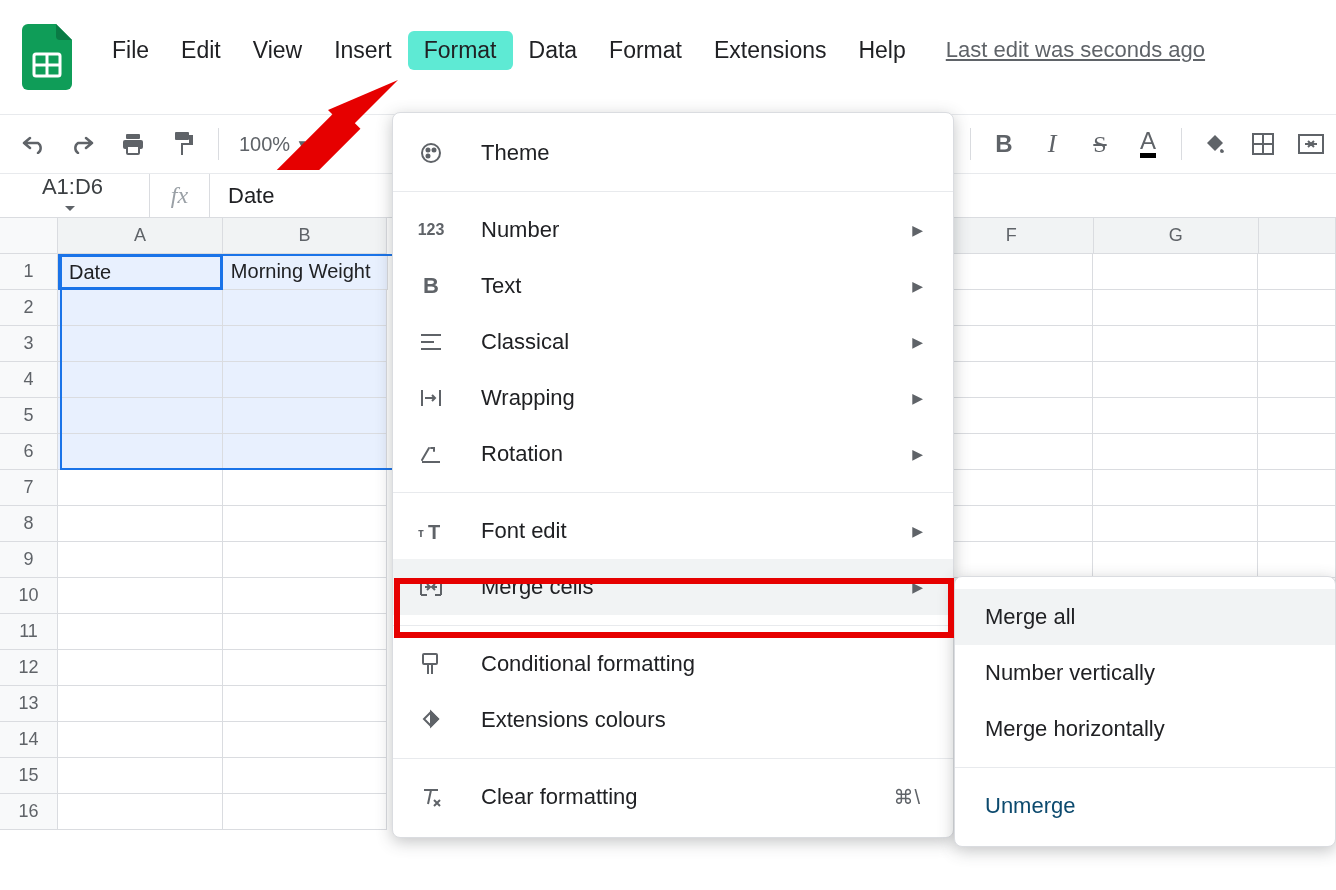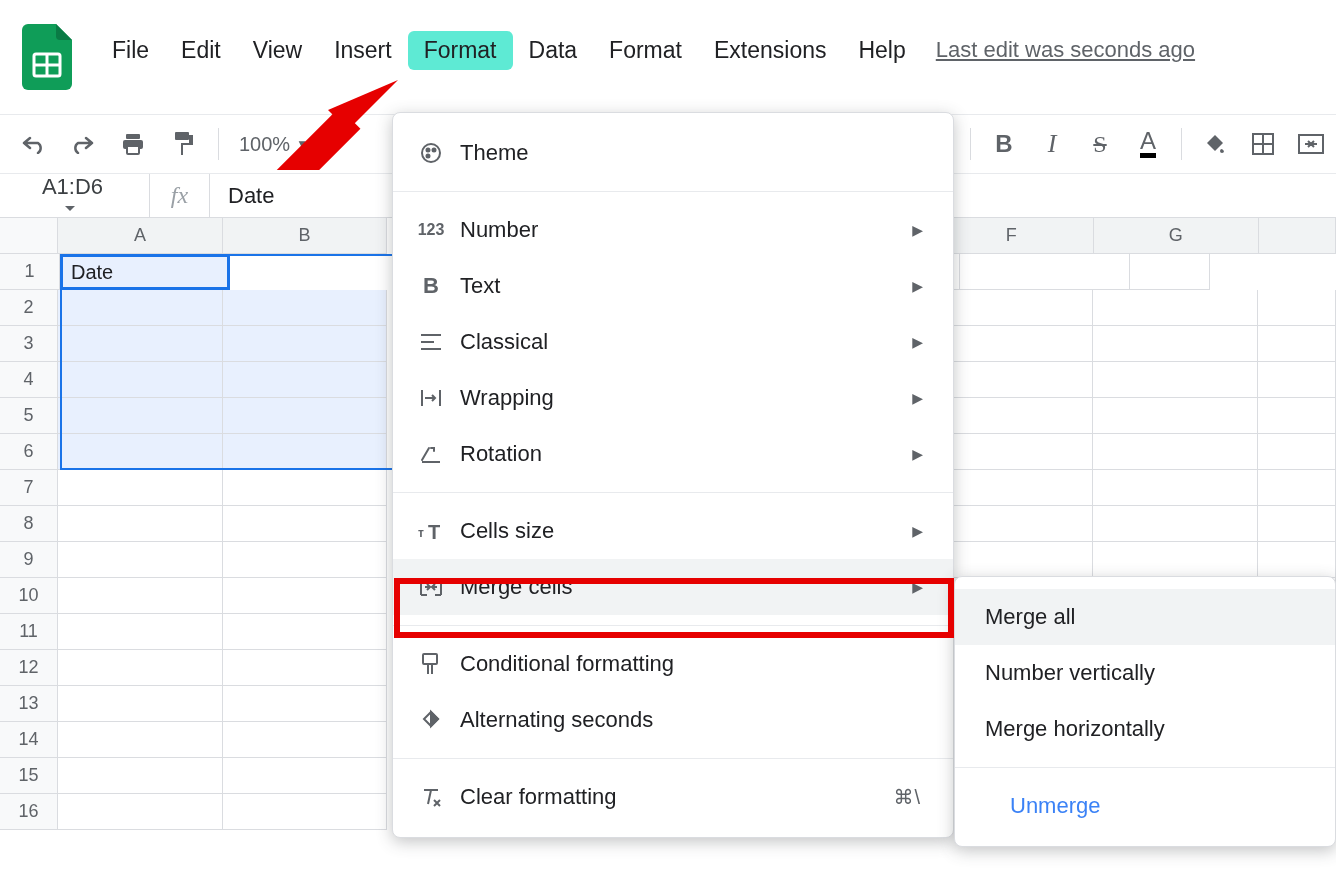--- a/index.html
+++ b/index.html
@@ -10,21 +10,21 @@
   .sheets-logo { width: 50px; height: 66px; position: relative; margin-top: 10px; flex: 0 0 50px; }
   .sheets-logo svg { width: 50px; height: 66px; }
   .title-block { flex: 1; }
   .title-row { display: flex; align-items: center; gap: 22px; height: 40px; }
   .doc-title { font-size: 32px; font-weight: 400; color: #202124; letter-spacing: 0; }
   .title-icons { display: flex; gap: 20px; color: #5f6368; }
   .title-icons span { display: inline-flex; width: 26px; height: 26px; align-items: center; justify-content: center; }
   .menu-row { display: flex; align-items: center; gap: 0; margin-top: 18px; height: 36px; }
   .menu-row .menu-item { padding: 6px 16px; font-size: 23px; color: #202124; border-radius: 6px; cursor: pointer; }
   .menu-row .menu-item.active { background: #5eead4; }
-  .last-edit { margin-left: 14px; font-size: 22px; color: #5f6368; text-decoration: underline; cursor: pointer; }
+  .last-edit { margin-left: 24px; font-size: 22px; color: #5f6368; text-decoration: underline; cursor: pointer; }
 
   
   .toolbar { height: 60px; border-top: 1px solid #e8eaed; border-bottom: 1px solid #e8eaed; display: flex; align-items: center; padding: 0 18px; gap: 20px; color: #5f6368; position: relative; }
   .tb-icon { width: 30px; height: 30px; display: inline-flex; align-items: center; justify-content: center; font-size: 22px; cursor: pointer; }
   .tb-sep { width: 1px; height: 32px; background: #dadce0; }
   .zoom { display: flex; align-items: center; font-size: 20px; gap: 6px; }
   .zoom .caret { font-size: 12px; color: #5f6368; }
   .tb-right { position: absolute; right: 0; top: 0; bottom: 0; display: flex; align-items: center; gap: 18px; padding-right: 10px; }
   .tb-right .b { font-weight: 700; font-size: 24px; }
   .tb-right .i { font-style: italic; font-family: serif; font-size: 26px; }
@@ -47,32 +47,32 @@
   .grid-body { position: absolute; top: 36px; left: 0; right: 0; bottom: 0; }
   .grid-row { display: flex; height: 36px; }
   .rowhdr { width: 60px; border-right: 1px solid #dadce0; border-bottom: 1px solid #dadce0; background: #f8f9fa; display: flex; align-items: center; justify-content: center; font-size: 18px; color: #5f6368; }
   .cell { width: 170px; border-right: 1px solid #dadce0; border-bottom: 1px solid #dadce0; font-size: 20px; padding: 4px 8px; display: flex; align-items: center; overflow: hidden; white-space: nowrap; }
   .cell.sel { background: #e8f0fe; }
   .cell--a1 { border: 3px solid #1a73e8; background: #e8f0fe; }
   .sel-border { border: 2px solid #1a73e8; position: absolute; pointer-events: none; }
 
   
   .menu-popup { position: absolute; left: 392px; top: 112px; width: 562px; background: #fff; border: 1px solid #dadce0; border-radius: 8px; box-shadow: 0 4px 16px rgba(60,64,67,.3); z-index: 50; padding: 12px 0; }
-  .menu-popup .row { display: flex; align-items: center; height: 56px; padding: 0 24px; font-size: 22px; color: #202124; cursor: pointer; gap: 15px; position: relative; }
+  .menu-popup .row { display: flex; align-items: center; height: 56px; padding: 0 24px; font-size: 22px; color: #202124; cursor: pointer; gap: 36px; position: relative; }
   .menu-popup .row .ico { width: 28px; display: inline-flex; justify-content: center; color: #5f6368; }
   .menu-popup .row .sub { position: absolute; right: 30px; color: #5f6368; font-size: 14px; }
   .menu-popup .row .shortcut { position: absolute; right: 32px; color: #5f6368; font-size: 20px; letter-spacing: 1px; }
   .menu-popup hr { border: none; border-top: 1px solid #e8eaed; margin: 10px 0; }
   .row-highlight { position: absolute; left: 394px; top: 578px; width: 560px; height: 60px; border: 6px solid #e60000; z-index: 60; pointer-events: none; }
 
   
   .submenu { position: absolute; left: 954px; top: 576px; width: 382px; background: #fff; border: 1px solid #dadce0; border-radius: 8px; box-shadow: 0 4px 16px rgba(60,64,67,.3); z-index: 55; padding: 12px 0; }
   .submenu .srow { height: 56px; display: flex; align-items: center; padding: 12px 30px; font-size: 22px; cursor: pointer; }
   .submenu .srow.hover { background: #f1f3f4; }
-  .submenu .srow.disabled { color: #3b82f6; cursor: default; margin-left: 25px; }
+  .submenu .srow.disabled { color: #0c4a6e; cursor: default; }
   .submenu hr { border: none; border-top: 1px solid #e8eaed; margin: 10px 0; }
 
   
   .arrow { position: absolute; left: 258px; top: 80px; z-index: 65; pointer-events: none; }
 
   
   svg { display: block; }
 </style>
 </head>
 <body>
@@ -187,20 +187,21 @@
     <div class="colhdr" style="width:80px"></div>
   </div>
 
   <div class="grid-body">
 
     <div class="sel-border" style="left:60px; top:0; width:340px; height:216px;"></div>
 
     <div class="grid-row">
         <div class="rowhdr">1</div>
       <div class="cell cell--a1">Date</div>
+      <div class="cell sel">Morning Weight</div>
       <div class="cell" style="width:560px;border:none"></div>
       <div class="cell"></div>
       <div class="cell"></div>
       <div class="cell" style="width:80px"></div>
     </div>
     <div class="grid-row">
         <div class="rowhdr">2</div>
         <div class="cell sel"></div>
         <div class="cell sel"></div>
         <div class="cell" style="width:560px;border:none"></div>
@@ -393,21 +394,21 @@
     <span class="sub">▶</span>
   </div>
   <hr>
   <div class="row">
     <span class="ico">
       <svg width="26" height="20" viewBox="0 0 26 20" fill="#5f6368">
           <text x="0" y="16" font-size="12" font-weight="600">ᴛ</text>
           <text x="10" y="18" font-size="20" font-weight="600">T</text>
         </svg>
     </span>
-    <span>Cells size</span>
+    <span>Font edit</span>
     <span class="sub">▶</span>
   </div>
   <div class="row" style="background:#f1f3f4">
     <span class="ico">
       <svg width="24" height="20" viewBox="0 0 24 20" fill="none" stroke="#5f6368" stroke-width="2">
           <path d="M2 2 h6 M2 2 v16 M2 18 h6 M16 2 h6 M22 2 v16 M16 18 h6 M6 10 h4 M14 10 h4 M8 7 l3 3 l-3 3 M16 7 l-3 3 l3 3"></path>
         </svg>
     </span>
     <span>Merge cells</span>
     <span class="sub">▶</span>
@@ -422,21 +423,21 @@
     </span>
     <span>Conditional formatting</span>
   </div>
   <div class="row">
     <span class="ico">
       <svg width="22" height="22" viewBox="0 0 22 22" fill="#5f6368" stroke="#5f6368" stroke-width="2">
           <path d="M11 3 l7 7 -7 7 -7 -7 z" fill="none"></path>
           <path d="M11 3 l7 7 -7 7 z"></path>
         </svg>
     </span>
-    <span>Alternating seconds</span>
+    <span>Extensions colours</span>
   </div>
   <hr>
   <div class="row">
     <span class="ico">
       <svg width="22" height="22" viewBox="0 0 22 22" fill="none" stroke="#5f6368" stroke-width="2">
           <path d="M4 4 h14 M11 4 l-3 14 M14 14 l6 6 M20 14 l-6 6"></path>
         </svg>
     </span>
     <span>Clear formatting</span>
     <span class="shortcut">⌘\</span>

